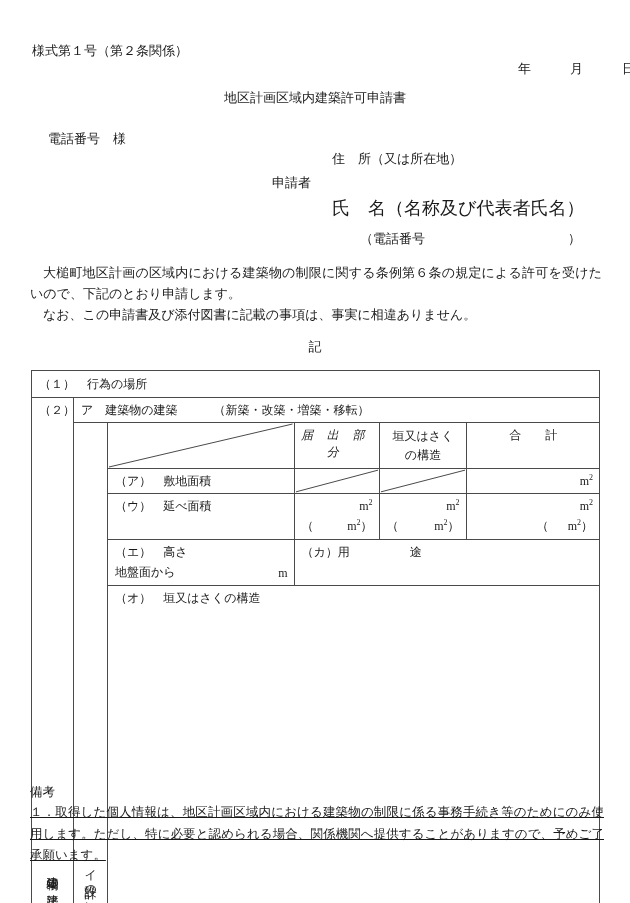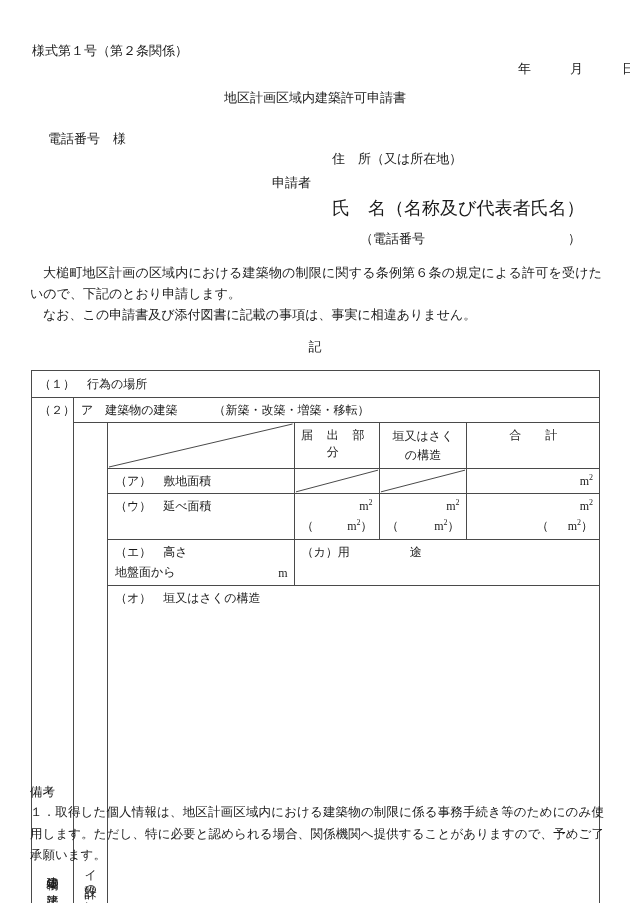--- a/index.html
+++ b/index.html
@@ -115,32 +115,33 @@
   .inner tr td:first-child { border-left: 0; }
   .inner tr td:last-child { border-right: 0; }
   .inner tr:first-child td { border-top: 0; }
   .inner tr:last-child td { border-bottom: 0; }
 
   .nb-left  { border-left: 0 !important; }
   .nb-right { border-right: 0 !important; }
   .nb-top   { border-top: 0 !important; }
   .nb-bot   { border-bottom: 0 !important; }
 
-  .sp-wide { letter-spacing: 0.45em; }
+  .sp-wide { letter-spacing: 0.45em; font-style: italic; }
 
   
   #remarks-wrap {
     position: absolute;
     left: 30px; top: 783px; width: 574px;
     font-size: 12.5px;
   }
   #remarks-title { line-height: 1.55; }
   #remarks-body {
     line-height: 1.72;
     text-align: justify;
+    text-decoration: underline;
   }
 </style>
 </head>
 <body>
 
 <div class="page">
 
   <div class="t" id="form-no">様式第１号（第２条関係）</div>
   <div class="t" id="date-line">年　　　月　　　日</div>
   <div class="t" id="doc-title">地区計画区域内建築許可申請書</div>

